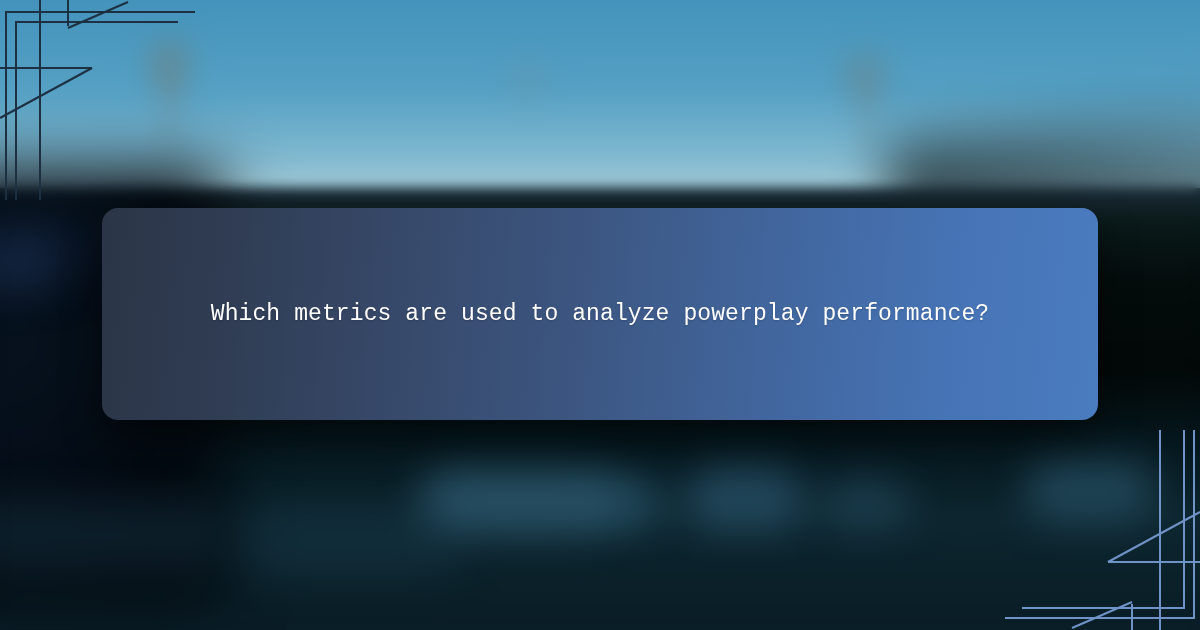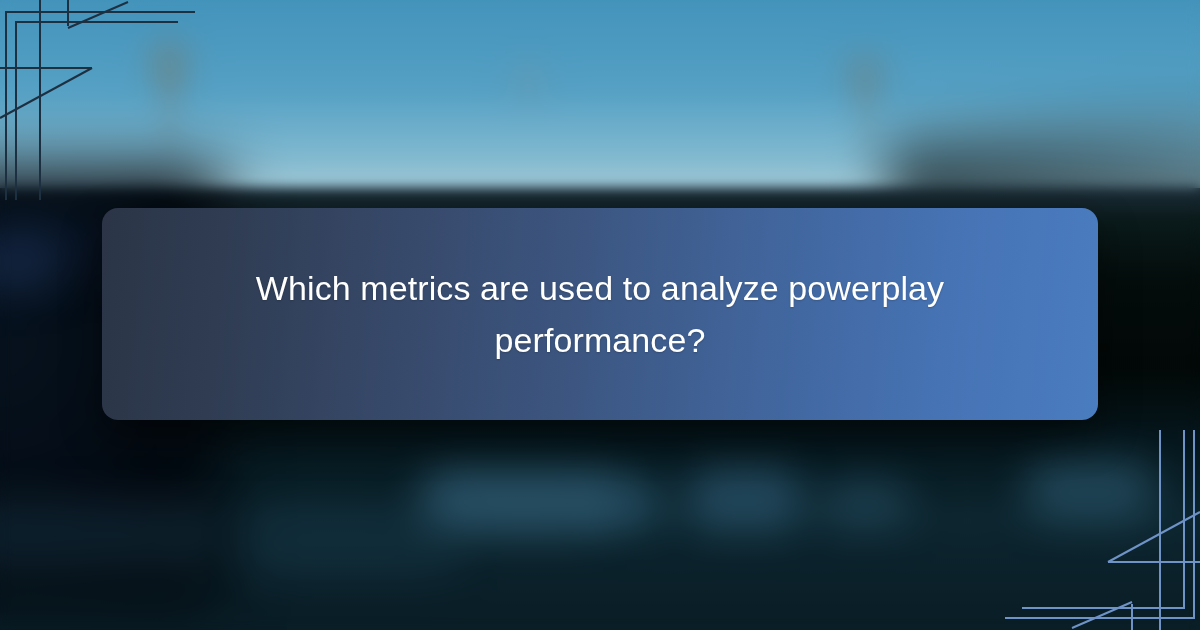--- a/index.html
+++ b/index.html
@@ -156,26 +156,26 @@
         #4a7cc0 100%);
     box-shadow:0 16px 40px rgba(0,0,0,0.45);
     display:flex;
     align-items:center;
     justify-content:center;
     padding:0 96px;
   }
 
   .question-text {
     color:#ffffff;
-    font-size:34px;
+    font-size:23px;
     line-height:52px;
     font-weight:400;
     text-align:center;
     letter-spacing:0.1px;
-    font-family:Liberation Sans, sans-serif;
+    font-family:Liberation Mono, monospace;
     text-shadow:0 1px 2px rgba(0,0,0,0.18);
   }
 </style>
 </head>
 <body>
 
 <div id="stage">
 
   <div class="bg-layer">
     <div class="bg-sky"></div>

